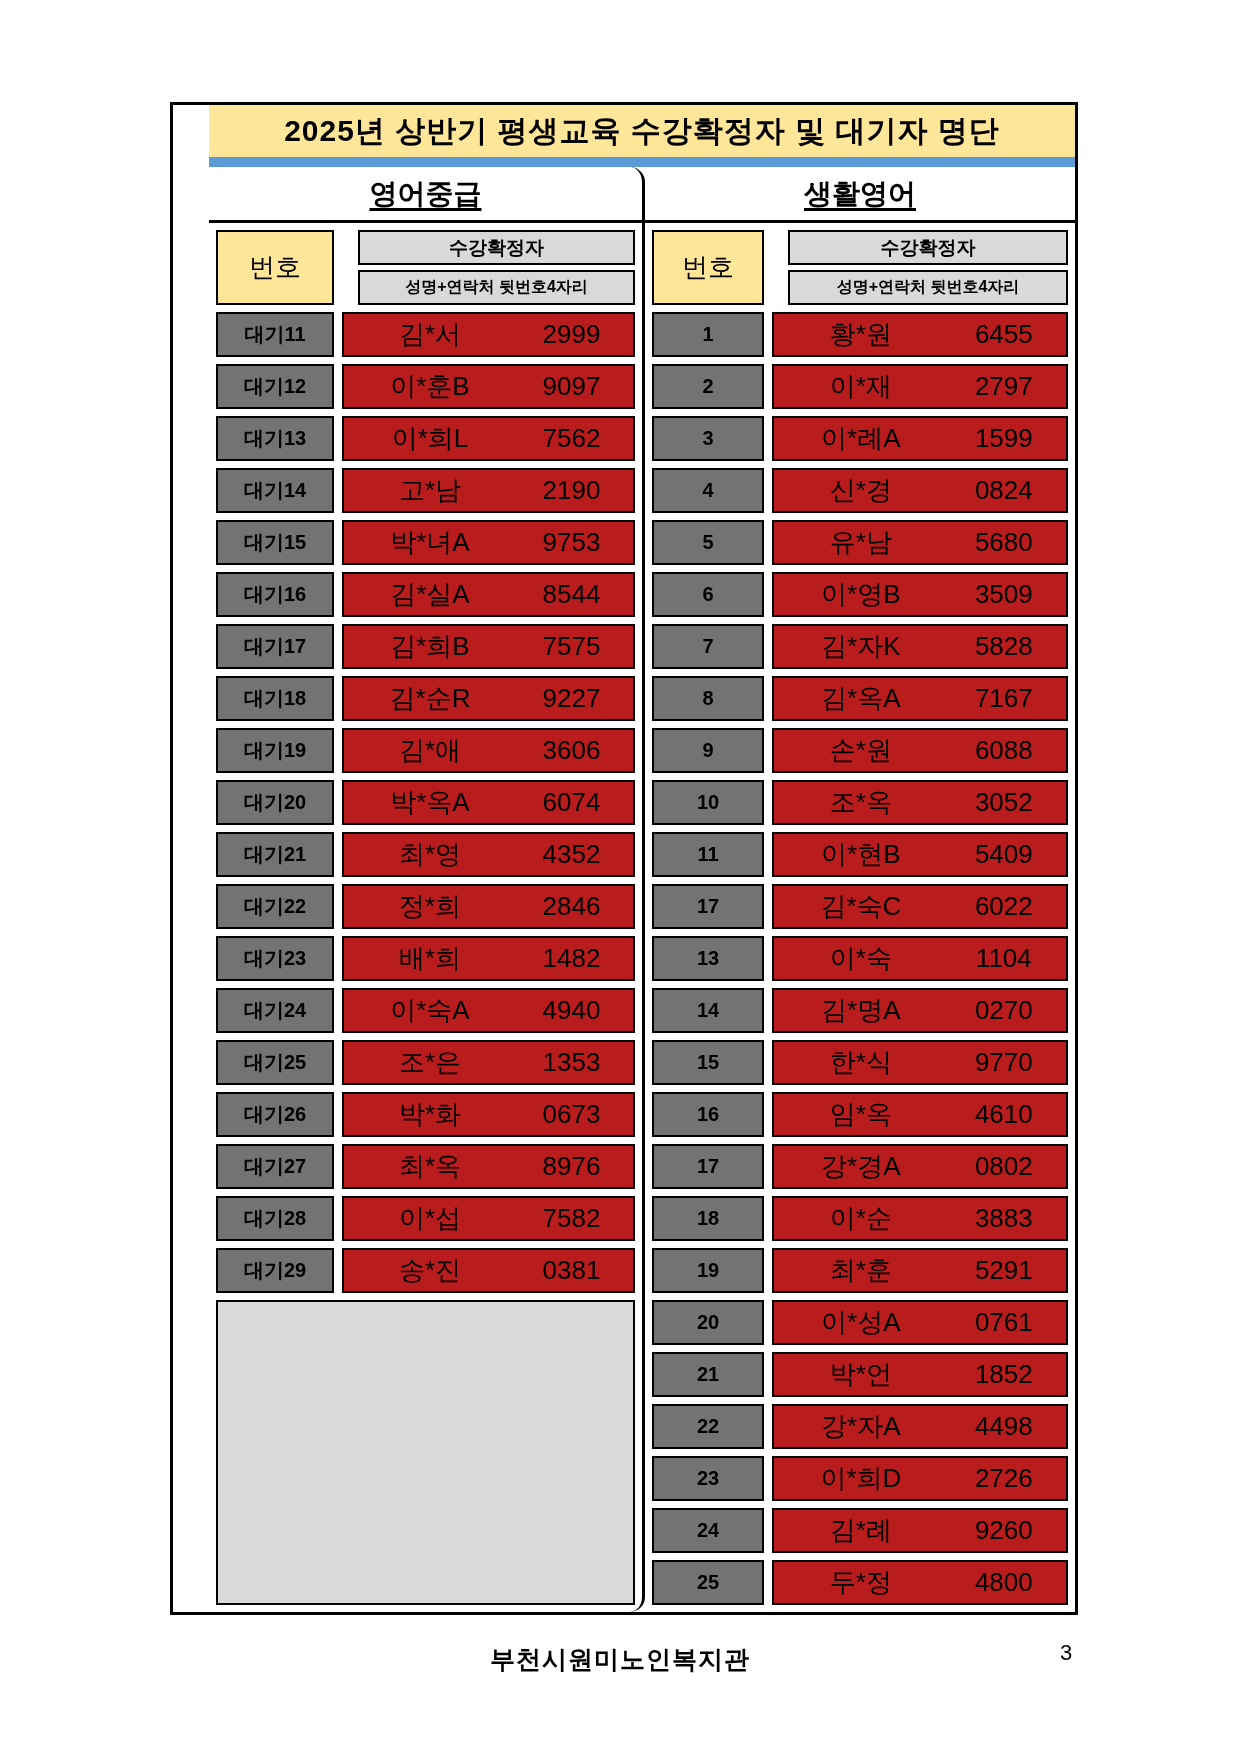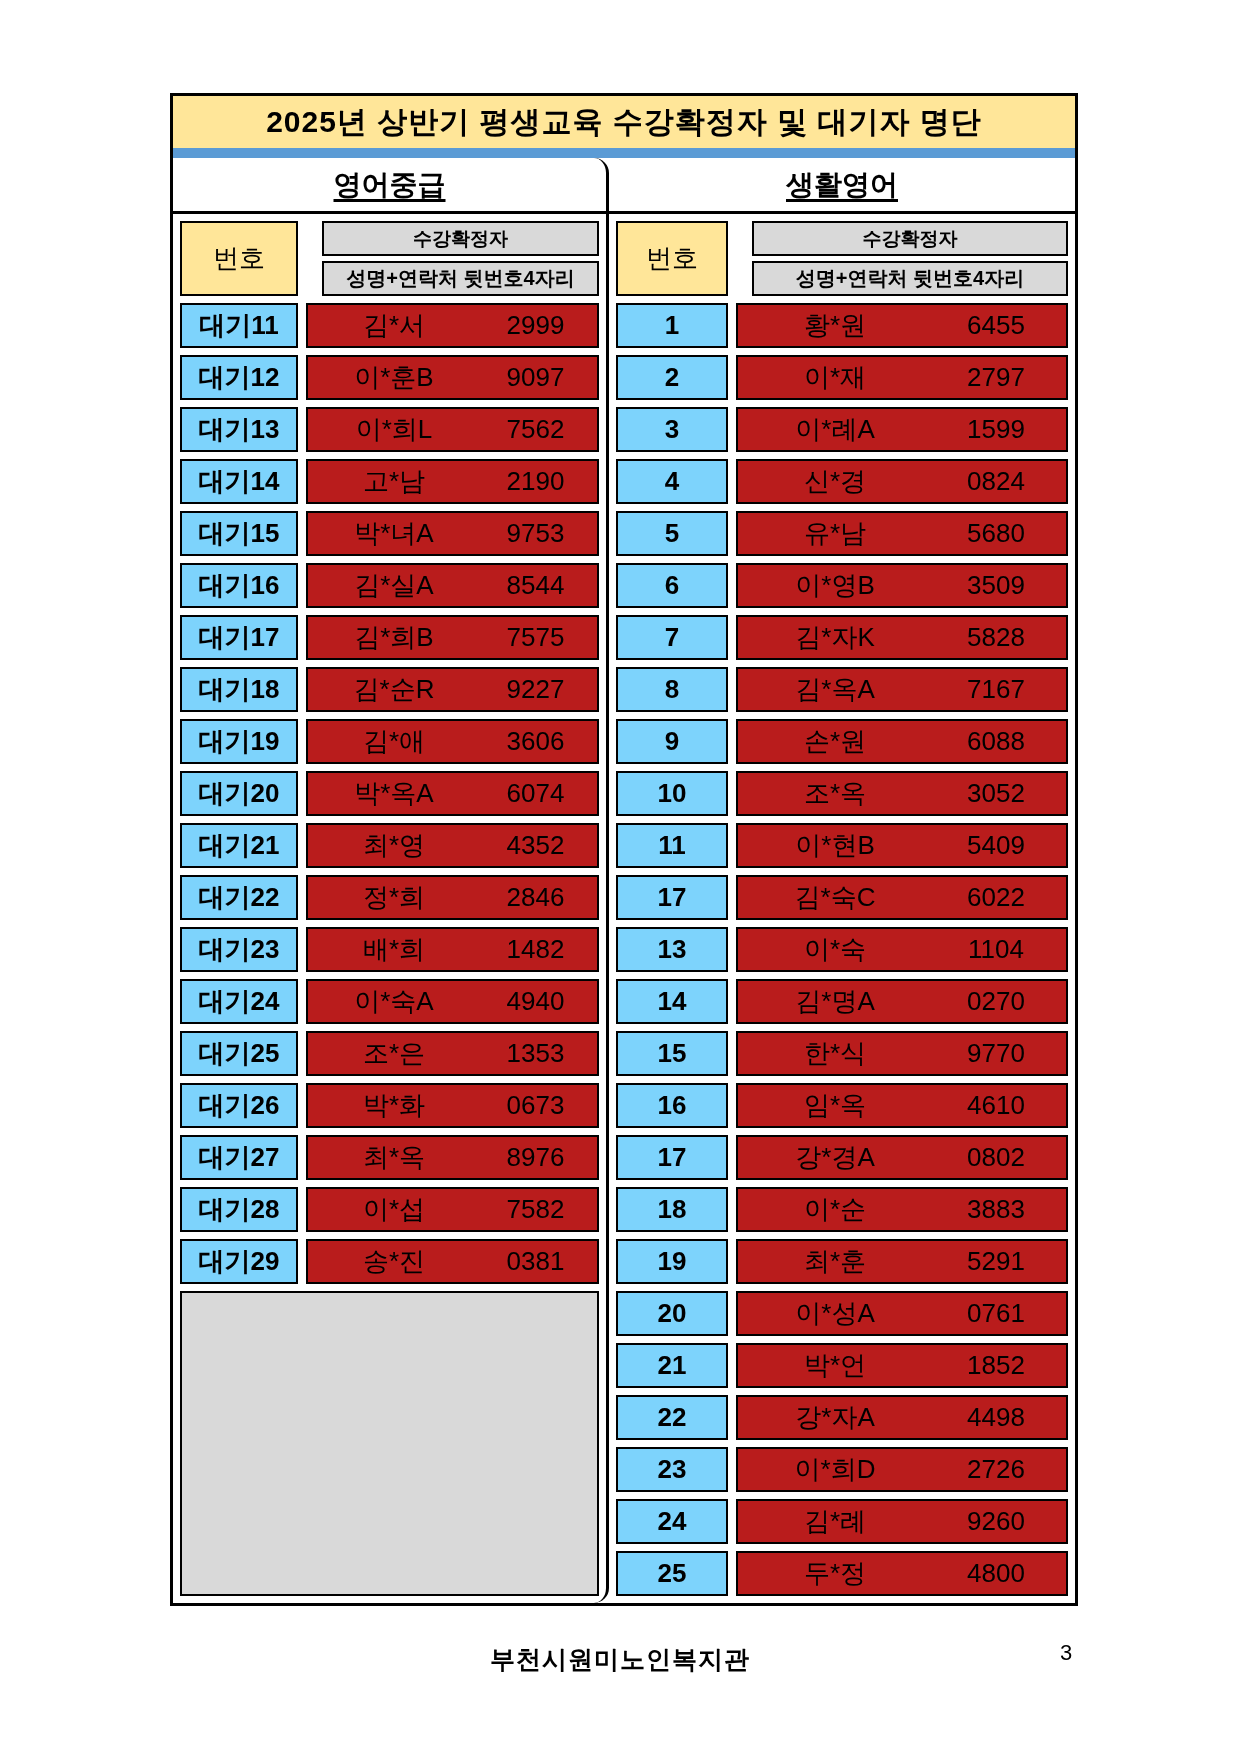--- a/index.html
+++ b/index.html
@@ -1,45 +1,45 @@
 <!DOCTYPE html>
 <html><head>
 <meta charset="utf-8">
 <style>
   * { margin:0; padding:0; box-sizing:border-box; }
   html,body { background:#ffffff; }
   body { font-family:"Liberation Sans","DejaVu Sans",sans-serif; color:#000; }
   .page { position:relative; width:1240px; height:1754px; background:#fff; overflow:hidden; }
 
-  .doc { position:absolute; left:170px; top:93px; width:908px; border:3px solid #000; background:#fff; }
+  .doc { position:absolute; left:170px; top:102px; width:908px; border:3px solid #000; background:#fff;padding-left:36px; }
 
   .title-row { height:52px; background:#FFE699; display:flex; align-items:center; justify-content:center;
                font-size:30px; font-weight:bold; letter-spacing:1px; }
   .blue-bar { height:10px; background:#5B9BD5; }
 
   .body-cols { display:flex; align-items:stretch; }
   .half { display:flex; flex-direction:column;border-radius:15px; }
   .half.left { width:436px; border-right:3px solid #000; }
   .half.right { flex:1; }
 
   .course-row { height:56px; border-bottom:3px solid #000; display:flex; align-items:center; justify-content:center; }
   .course-row span { font-size:28px; font-weight:bold; text-decoration:underline; text-decoration-thickness:3px; text-underline-offset:5px; }
 
   .head { display:flex; gap:24px; padding:7px 7px 0 7px; }
   .no-head { width:112px; background:#FFE699; border:2.5px solid #000; display:flex; align-items:center; justify-content:center; font-size:26px; }
   .half.left .no-head { width:118px; }
   .sub-col { flex:1; display:flex; flex-direction:column; gap:5px; }
   .sub-top,.sub-bot { background:#D9D9D9; border:2.5px solid #000; display:flex; align-items:center; justify-content:center; font-weight:bold; }
   .sub-top { height:35px; font-size:19px; }
-  .sub-bot { height:35px; font-size:20px; }
+  .sub-bot { height:35px; font-size:16px; }
 
   .rows { display:flex; flex-direction:column; gap:7px; padding:7px; flex:1; }
   .row { display:flex; gap:8px; height:45px; flex:none; }
-  .no-cell { width:112px; background:#7dd3fc; border:2.5px solid #000; display:flex; align-items:center; justify-content:center;
-             font-size:26px; font-weight:bold; }
+  .no-cell { width:112px; background:#737373; border:2.5px solid #000; display:flex; align-items:center; justify-content:center;
+             font-size:20px; font-weight:bold; }
   .half.left .no-cell { width:118px; }
   .name-cell { flex:1; background:#b91c1c; border:2.5px solid #000; display:flex; align-items:stretch; }
   .nm { flex:1.3; display:flex; align-items:center; justify-content:center; font-size:26px; padding-left:6px; }
   .ph { flex:1; display:flex; align-items:center; justify-content:center; font-size:26px; }
 
   .empty-fill { flex:1; background:#D9D9D9; border:2.5px solid #000; }
 
   .footer { position:absolute; left:166px; top:1643px; width:908px; text-align:center;
             font-size:25px; font-weight:bold; letter-spacing:1px; }
   .page-num { position:absolute; left:1060px; top:1640px; font-size:22px; }

